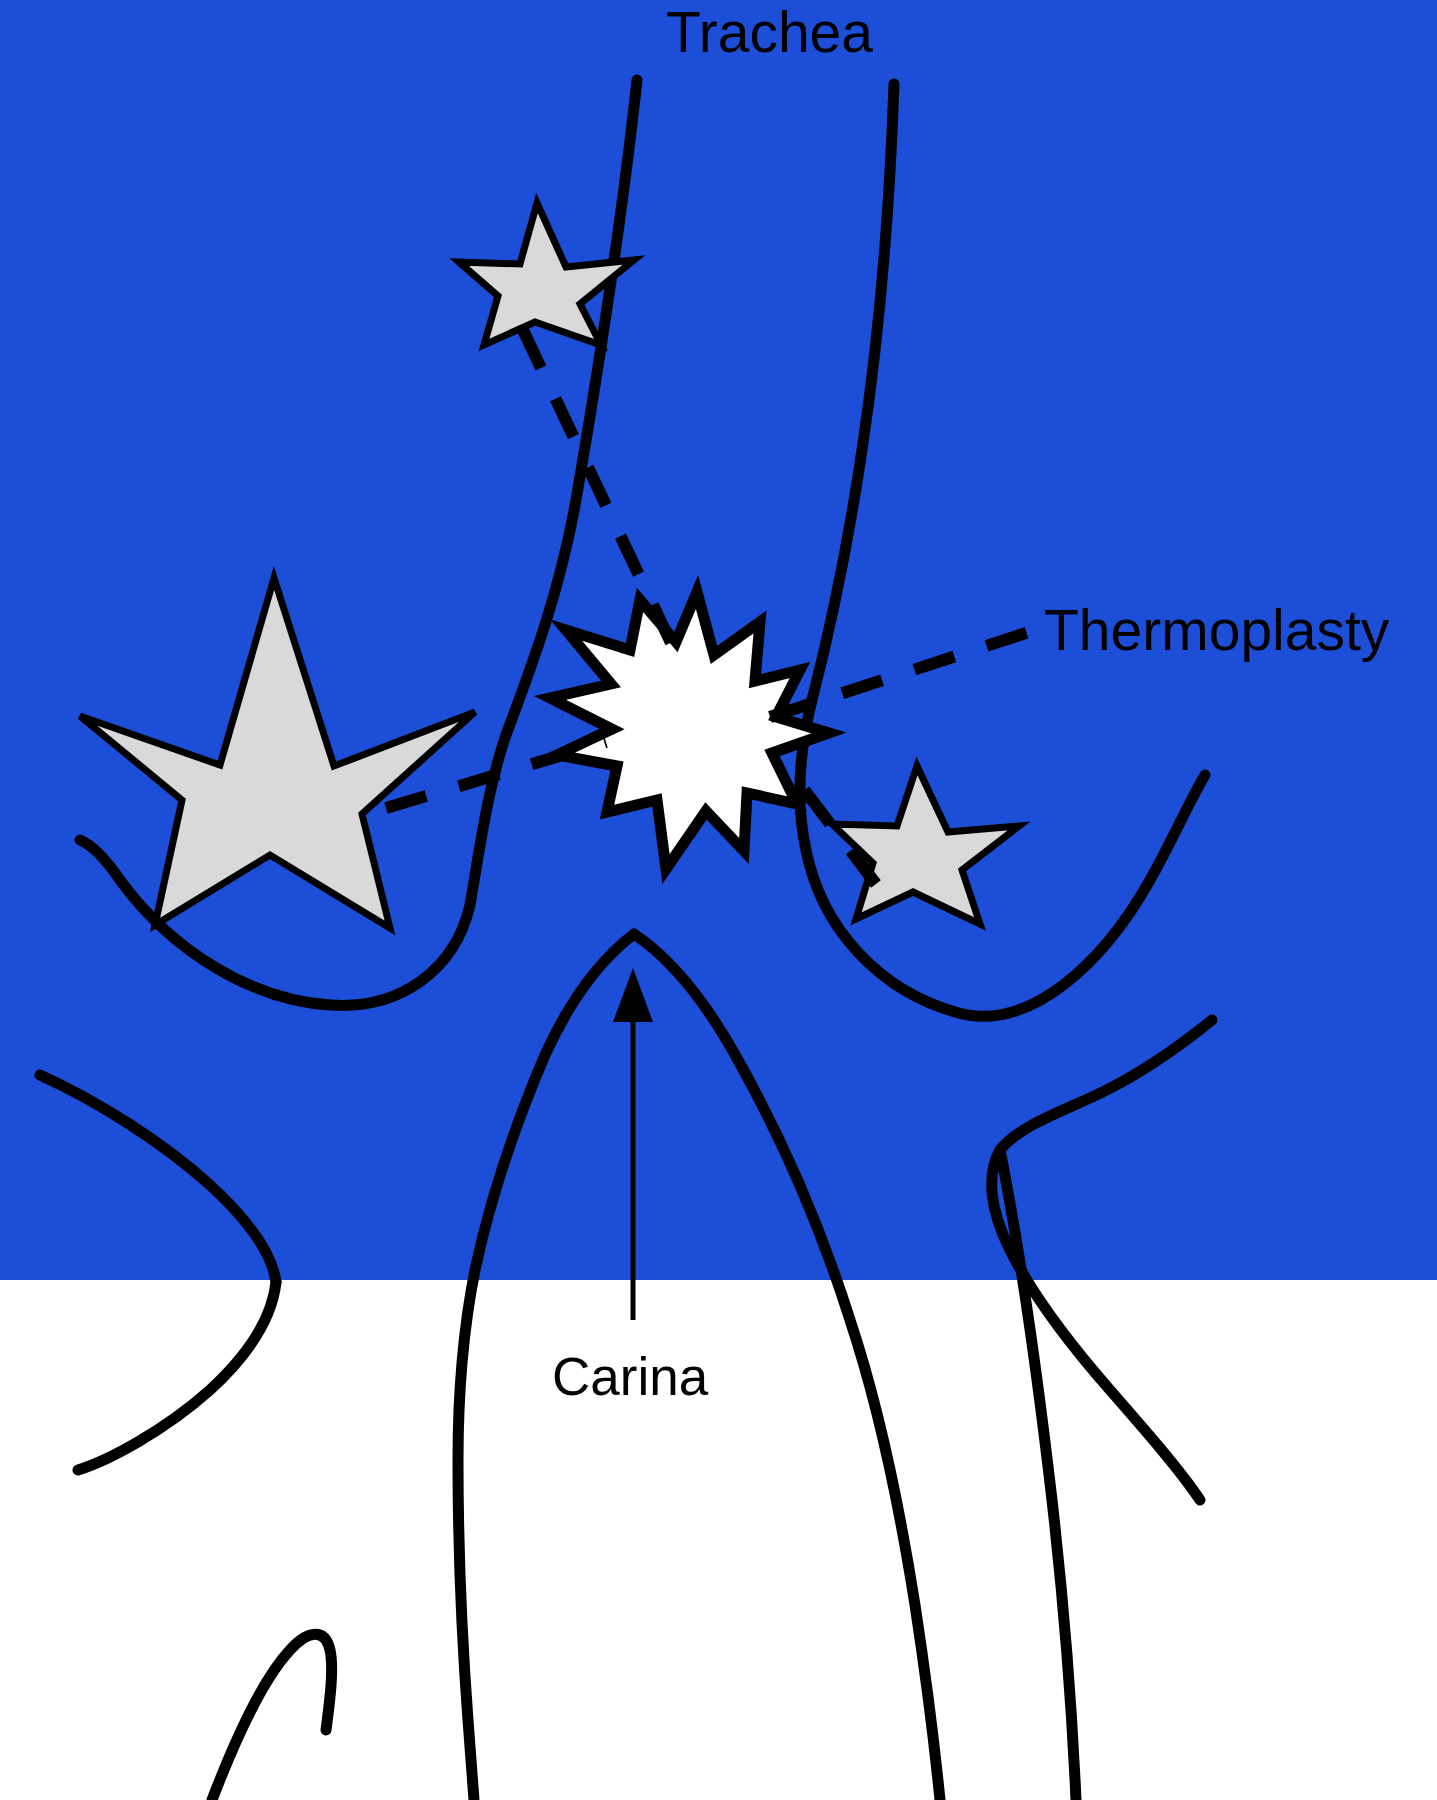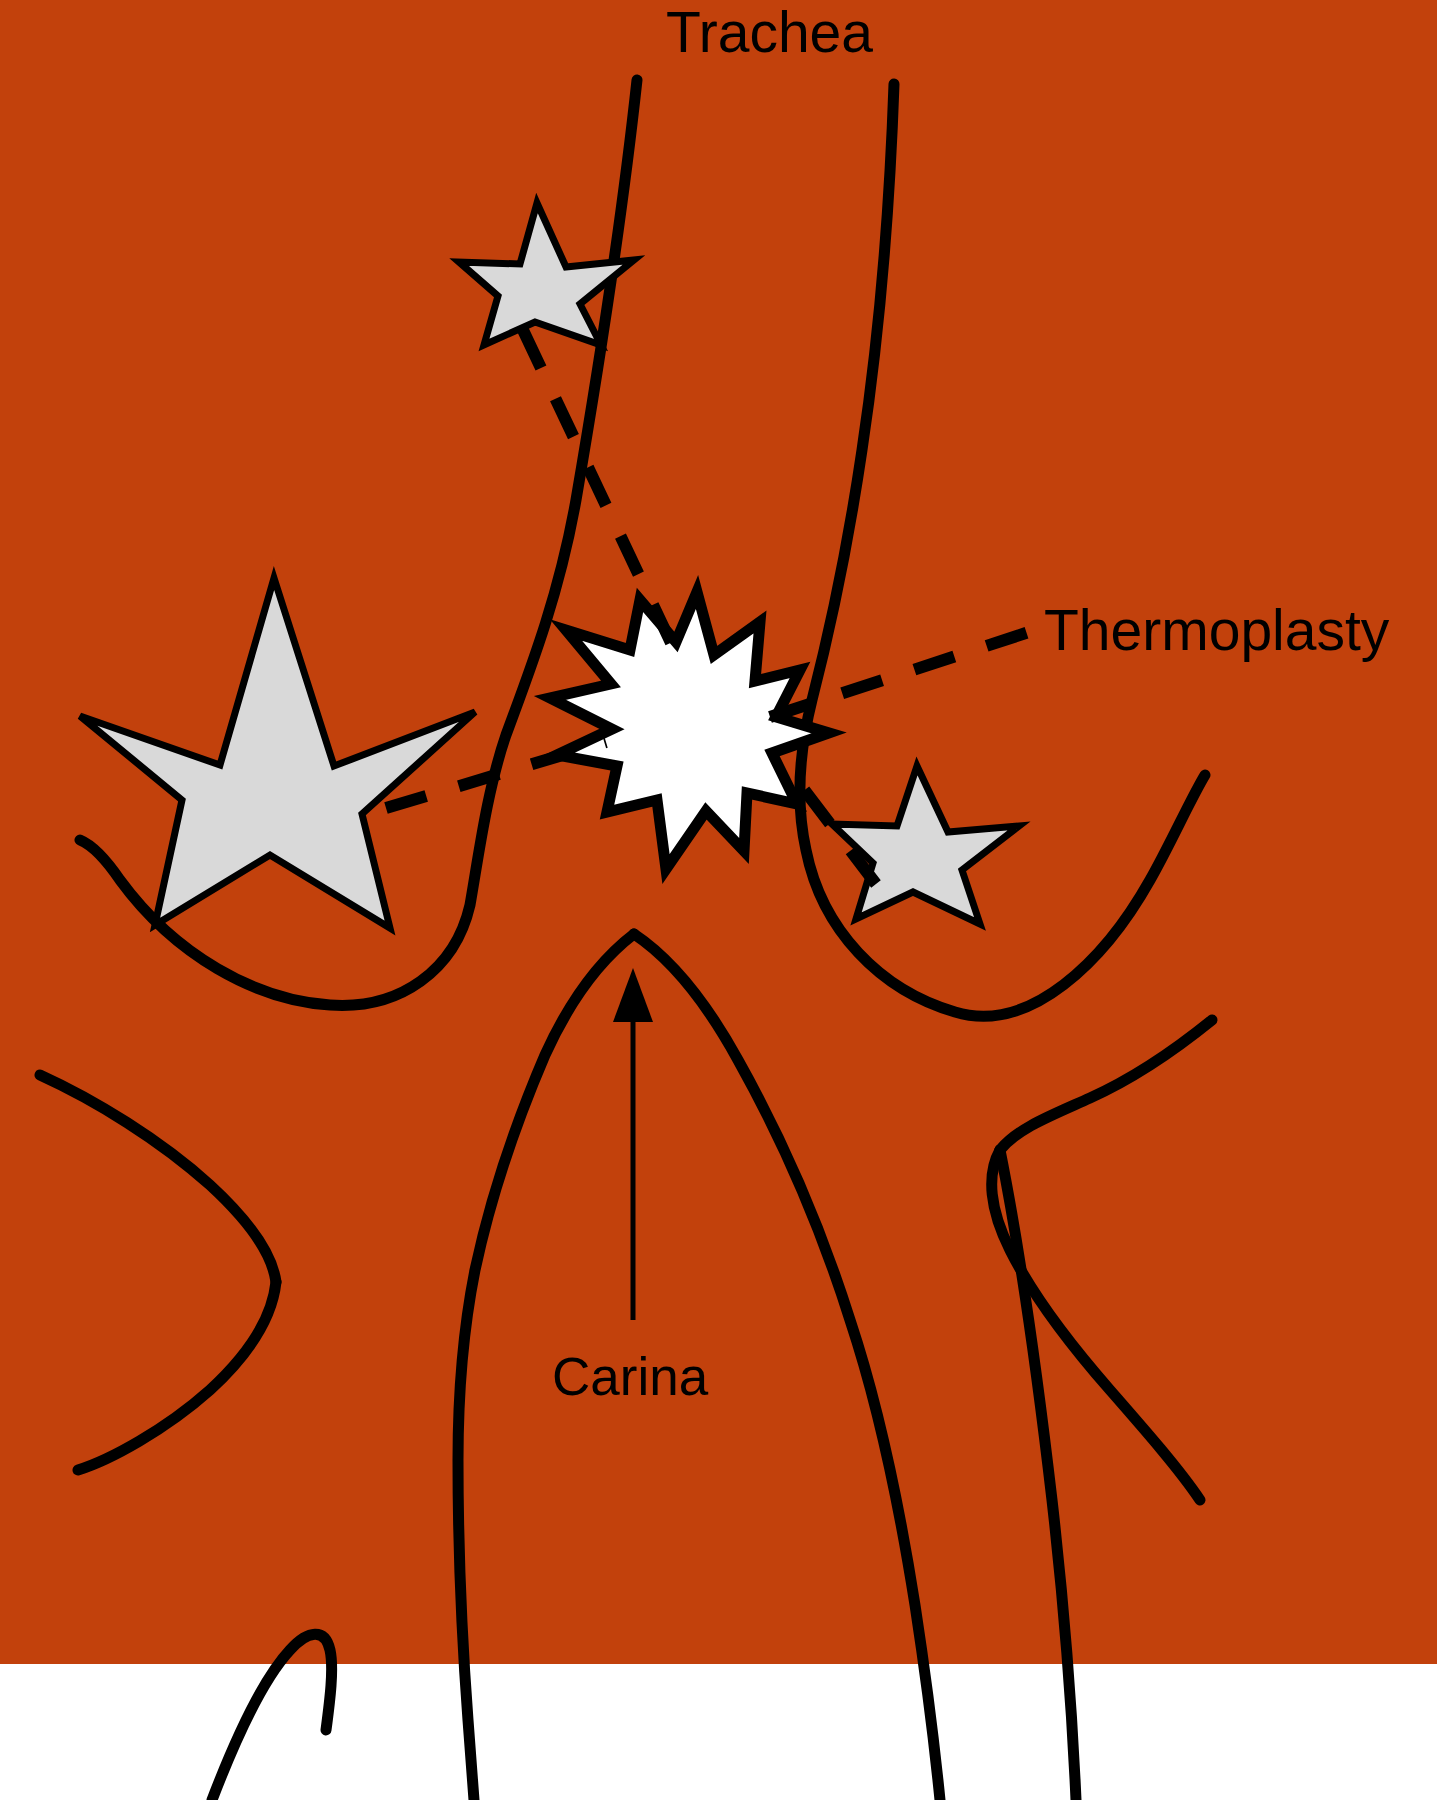--- a/index.html
+++ b/index.html
@@ -9,22 +9,22 @@
   }
   body {
     width: 1437px;
     height: 1800px;
     font-family: "Liberation Sans", sans-serif;
     overflow: hidden;
   }
   #figure-root {
     position: relative;
     width: 1437px;
-    height: 1664px;
-    background: #c2410c;
+    height: 1280px;
+    background: #1d4ed8;
   }
   #figure-svg {
     position: absolute;
     top: 0;
     left: 0;
     width: 1437px;
     height: 1800px;
     display: block;
   }
   .airway-outline {

